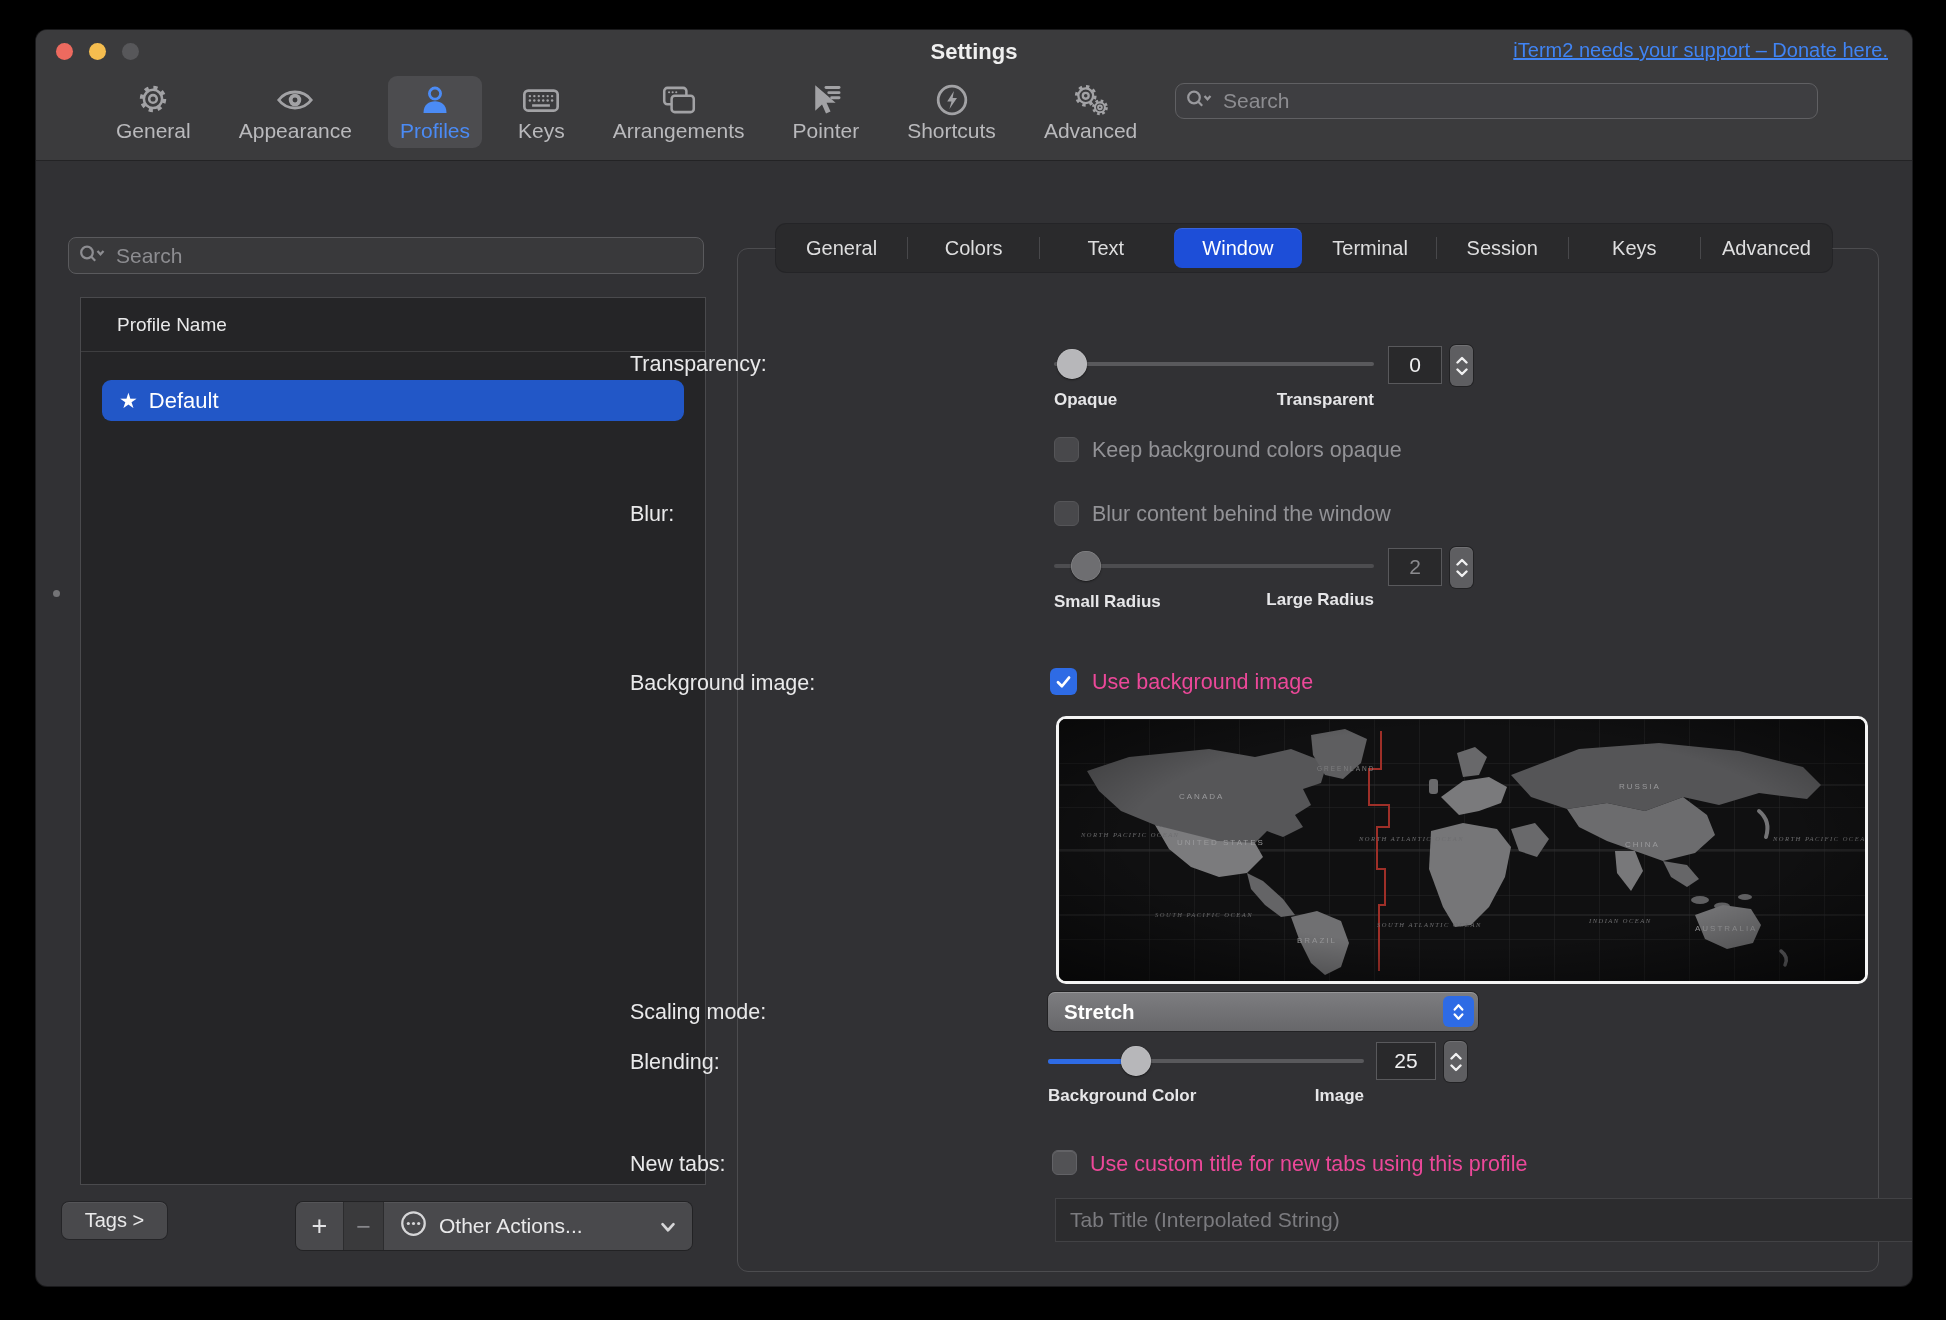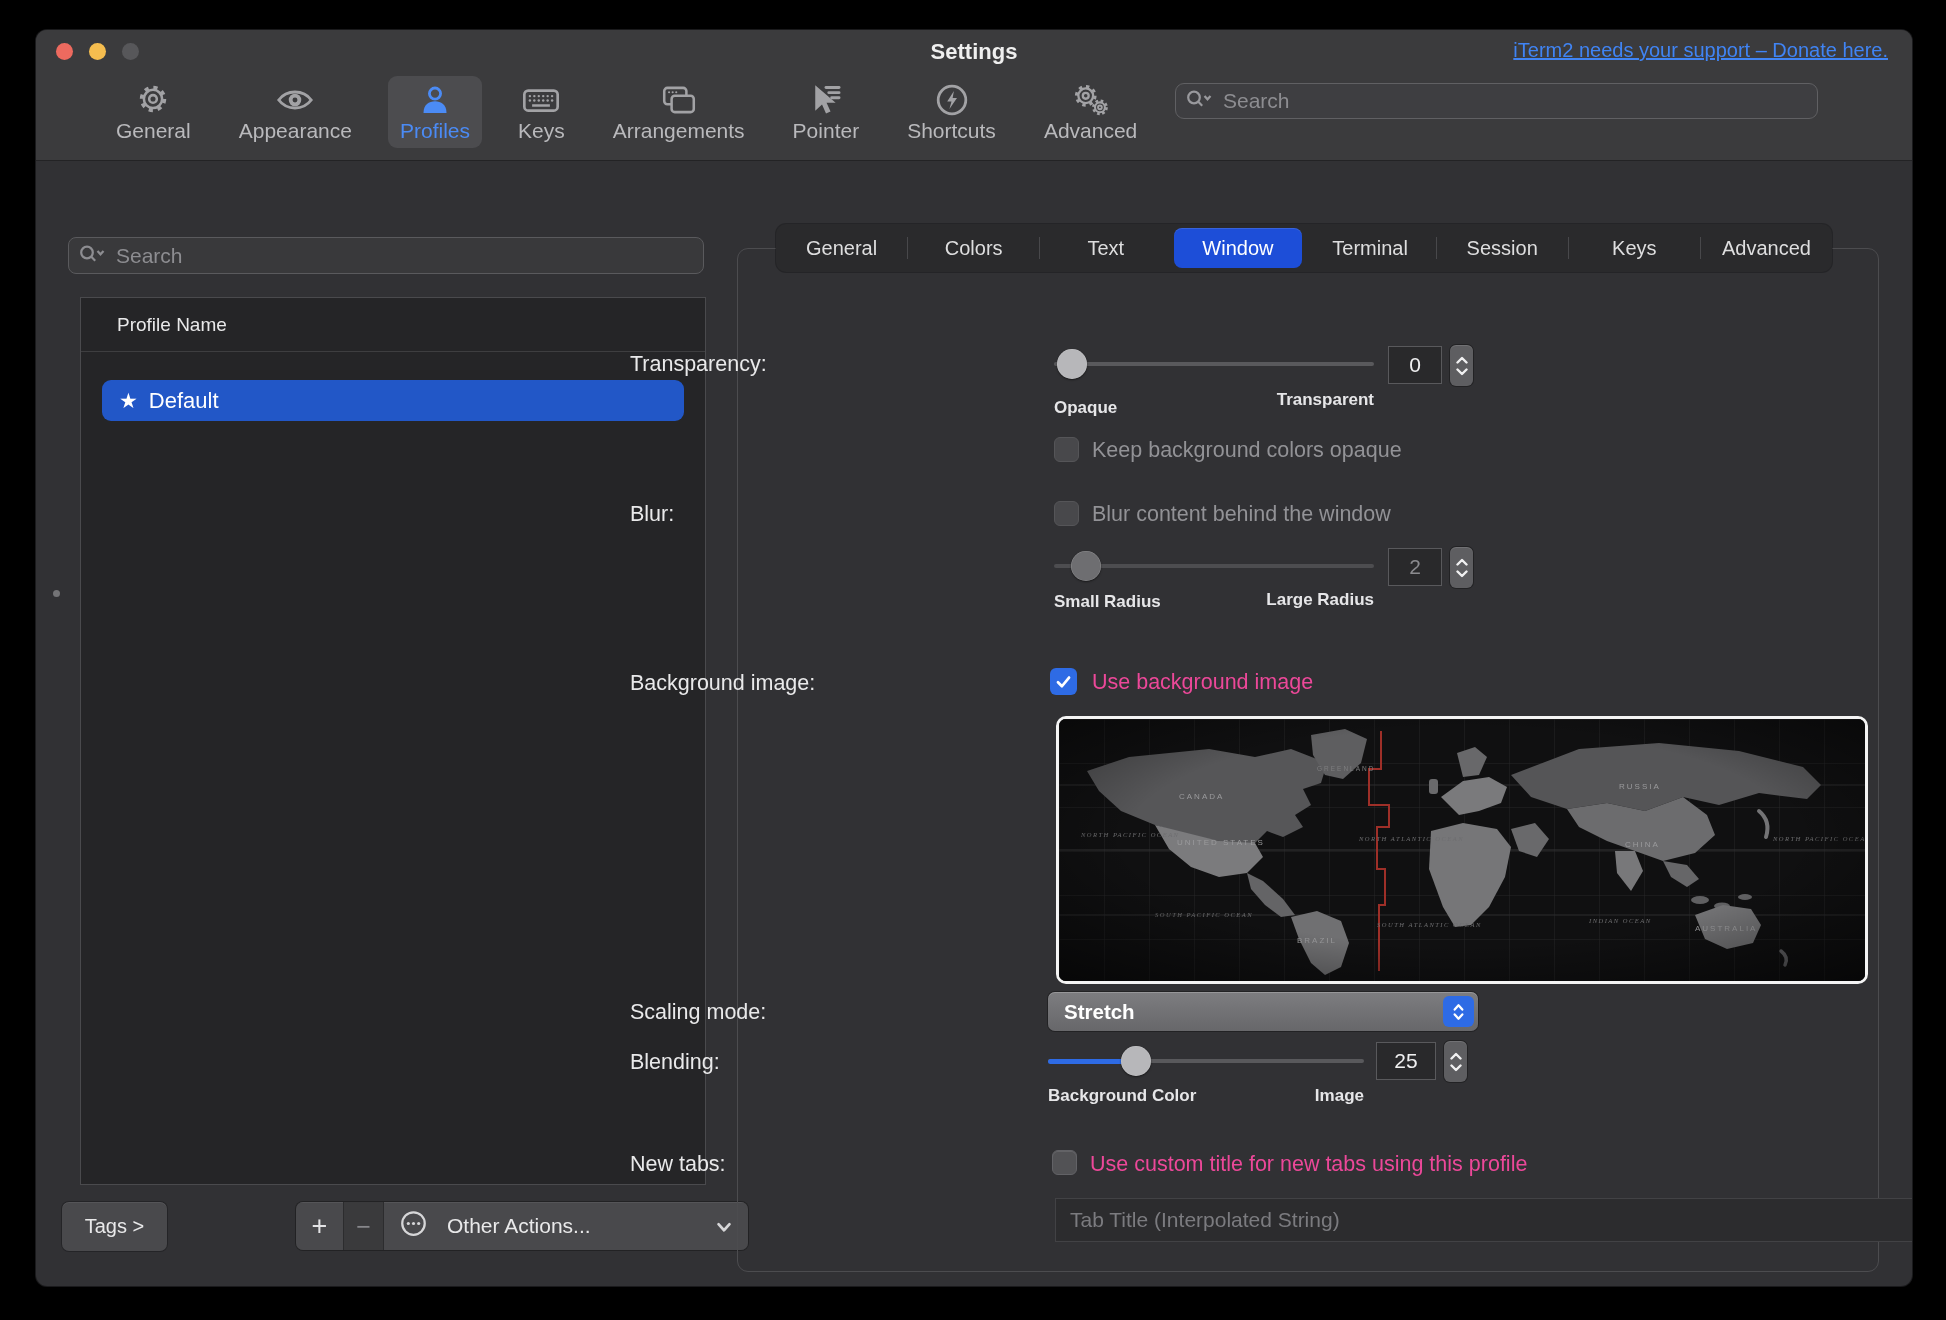--- a/index.html
+++ b/index.html
@@ -42,29 +42,29 @@
   .list-header{height:53px;line-height:53px;padding-left:36px;font-size:19px;font-weight:normal;
                color:#e9e9ea;border-bottom:1px solid #3e3e40;}
   .profile-row{position:absolute;left:21px;right:21px;top:82px;height:41px;border-radius:9px;
                background:#2257c7;display:flex;align-items:center;padding-left:17px;color:#fff;}
   .profile-row .star{font-size:21px;margin-right:11px;line-height:1;}
   .profile-row .pname{font-size:22px;}
   .splitter-dot{position:absolute;left:17px;top:560px;width:7px;height:7px;border-radius:50%;
                 background:#737376;}
   .btn{background:#49494c;border-radius:7px;box-shadow:inset 0 1px 0 rgba(255,255,255,.07),0 0 0 1px rgba(0,0,0,.25);
        display:flex;align-items:center;justify-content:center;font-size:20px;color:#e9e9ea;}
-  .tags-btn{position:absolute;left:26px;top:1172px;width:105px;height:49px;}
+  .tags-btn{position:absolute;left:26px;top:1172px;width:105px;height:37px;}
   .seg-group{position:absolute;left:260px;top:1172px;height:48px;display:flex;
              border-radius:7px;overflow:hidden;box-shadow:0 0 0 1px rgba(0,0,0,.3);}
   .seg{display:flex;align-items:center;justify-content:center;}
   .seg.plus{width:47px;background:#49494c;border-right:1px solid #2c2c2e;
             font-size:27px;color:#e3e3e5;box-shadow:inset 0 1px 0 rgba(255,255,255,.07);}
   .seg.minus{width:39px;background:#3a3a3c;border-right:1px solid #2c2c2e;
              font-size:25px;color:#87878b;}
-  .seg.actions{width:364px;background:#49494c;display:flex;align-items:center;gap:20px;
+  .seg.actions{width:308px;background:#49494c;display:flex;align-items:center;gap:12px;
                padding:0 16px;box-sizing:border-box;box-shadow:inset 0 1px 0 rgba(255,255,255,.07);
                font-size:21px;color:#e9e9ea;}
   .seg.actions .spacer{flex:1;}
   
   .panel-frame{position:absolute;left:701px;top:218px;width:1142px;height:1024px;
                border:1px solid #4c4c4f;border-radius:11px;box-sizing:border-box;}
   .tabstrip{position:absolute;left:740px;top:194px;width:1056px;height:48px;background:#2a2a2c;
             border-radius:10px;display:flex;align-items:center;box-shadow:0 0 0 1px rgba(0,0,0,.25);}
   .tab{position:relative;flex:1;height:40px;margin:0 2px;display:flex;align-items:center;justify-content:center;
        font-size:20px;color:#dededf;border-radius:8px;white-space:nowrap;padding:0 6px;}
@@ -291,21 +291,21 @@
       <div class="tab">Session</div>
       <div class="tab-sep"></div>
       <div class="tab">Keys</div>
       <div class="tab-sep"></div>
       <div class="tab">Advanced</div>
     </div>
 
     <div class="row-label" style="top:322px;">Transparency:</div>
     <div class="slider-track" style="left:1018px;top:332px;width:320px;"></div>
     <div class="knob" style="left:1021px;top:319px;"></div>
-    <div class="mini-label" style="left:1018px;top:360px;margin-top:8px;">Opaque</div>
+    <div class="mini-label" style="left:1018px;top:360px;">Opaque</div>
     <div class="mini-label" style="left:1238px;top:360px;width:100px;text-align:right;">Transparent</div>
     <div class="valbox" style="left:1352px;top:316px;">0</div>
     <div class="stepper" style="left:1414px;top:315px;">
       <svg width="14" height="8" viewBox="0 0 14 8">
           <polyline points="2.5,6.5 7,2 11.5,6.5" fill="none" stroke="#f0f0f1" stroke-width="2.4" stroke-linecap="round" stroke-linejoin="round"></polyline>
         </svg>
       <svg width="14" height="8" viewBox="0 0 14 8">
           <polyline points="2.5,1.5 7,6 11.5,1.5" fill="none" stroke="#f0f0f1" stroke-width="2.4" stroke-linecap="round" stroke-linejoin="round"></polyline>
         </svg>
     </div>

